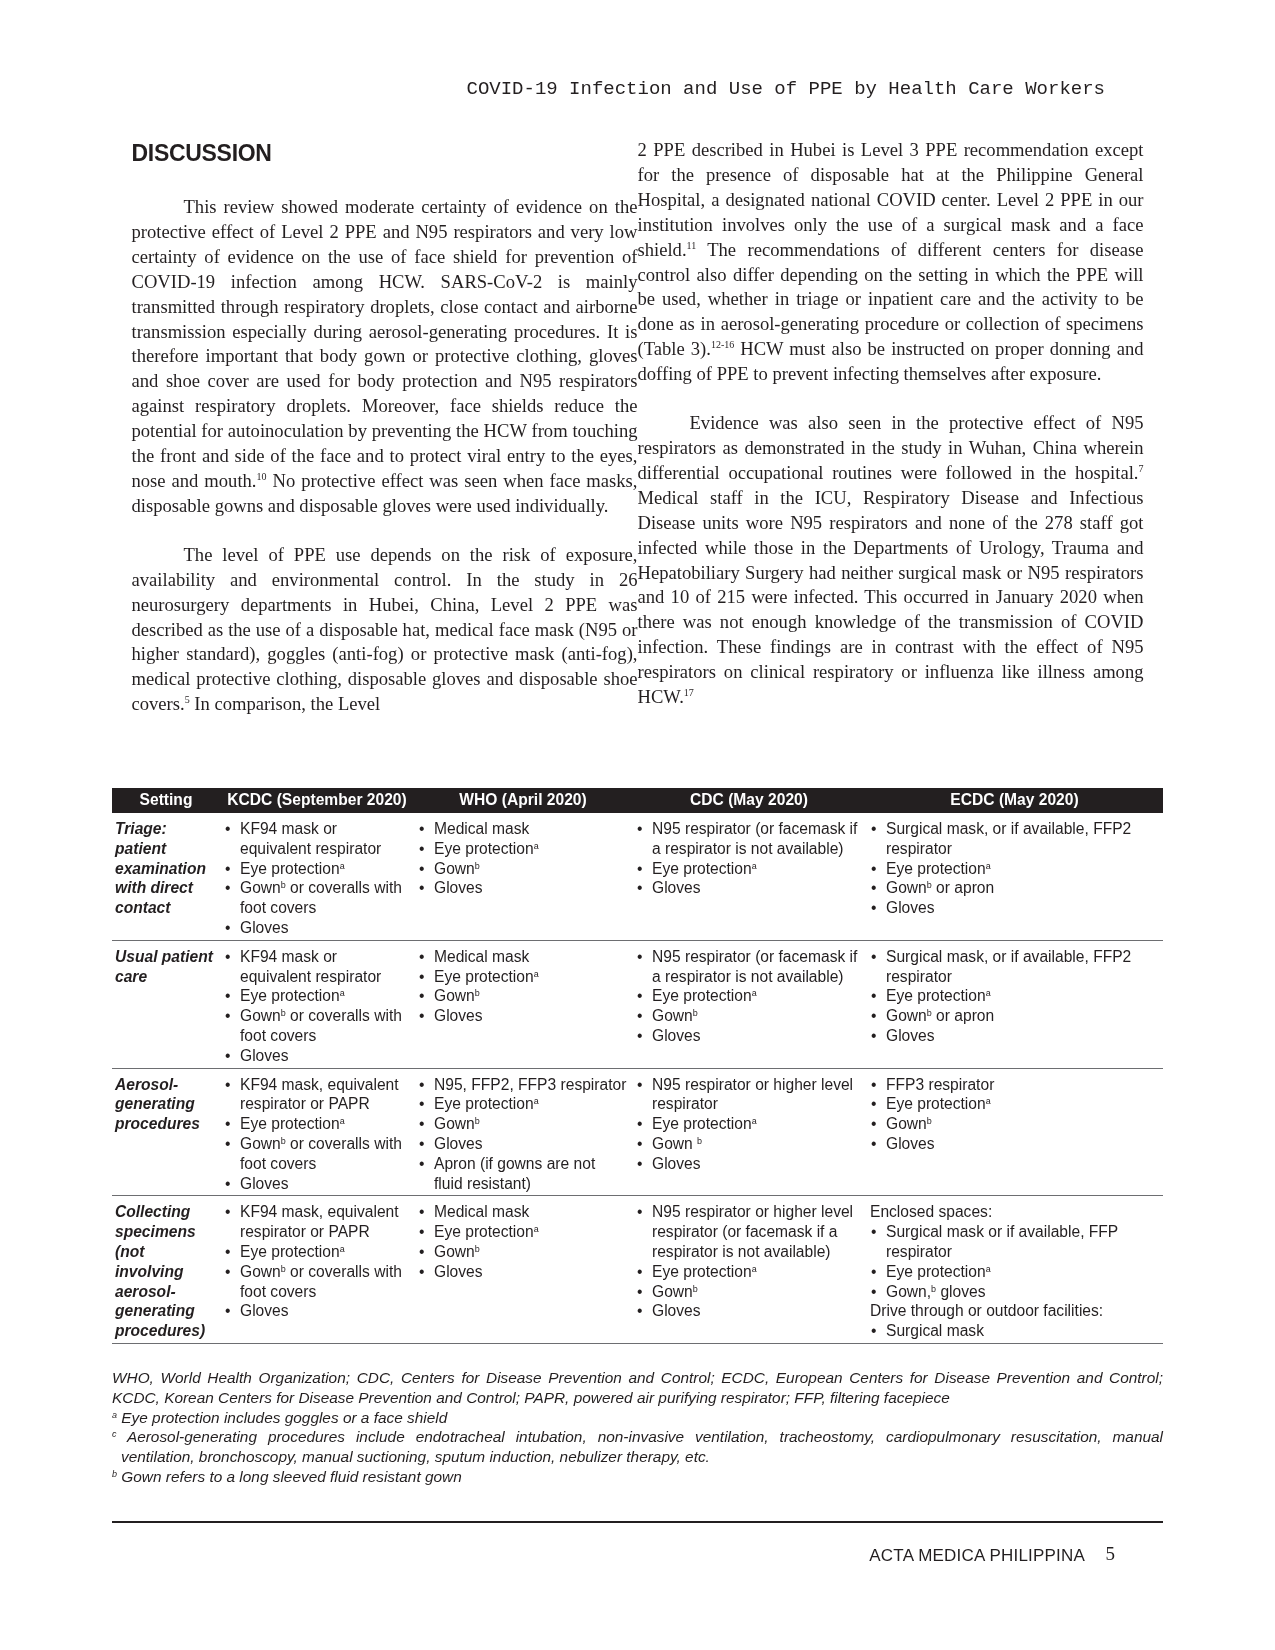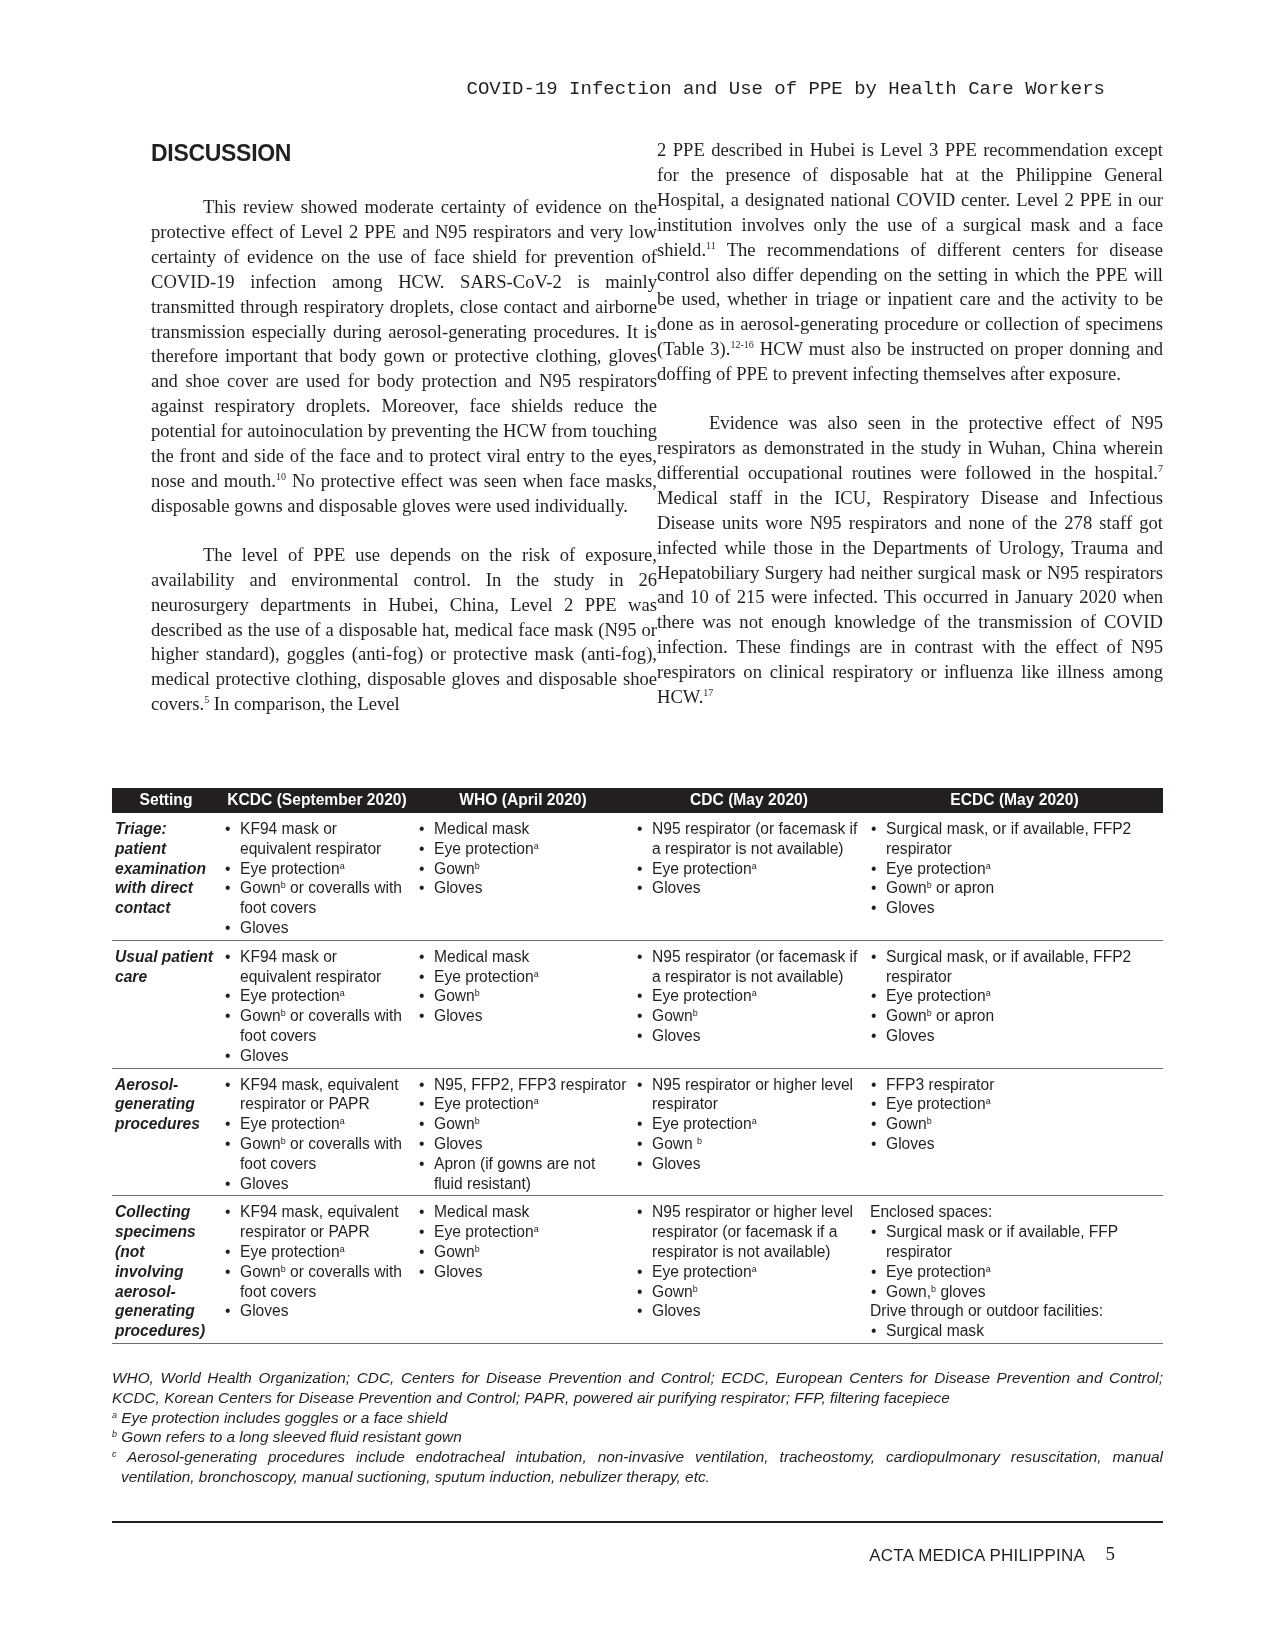--- a/index.html
+++ b/index.html
@@ -3,21 +3,21 @@
 <meta charset="utf-8">
 <style>
   html, body { margin: 0; padding: 0; background: #ffffff; }
   body { width: 1275px; height: 1650px; position: relative; overflow: hidden; color: #231f20; }
   .running-head {
     position: absolute; top: 50px; right: 170px;
     font-family: Liberation Mono, monospace; font-size: 19px; color: #231f20; margin-top: 28px;
   }
   .columns {
     position: absolute; top: 138px; left: 112px; width: 1051px;
-    display: flex; justify-content: flex-end;
+    display: flex; justify-content: center;
   }
   .col { width: 506px; }
   .serif { font-family: "Liberation Serif", serif; font-size: 18.6px; line-height: 24.9px; text-align: justify; }
   .heading {
     font-family: "Liberation Sans", sans-serif; font-weight: bold; font-size: 23px;
     margin: 0 0 27px 0; height: 30px; line-height: 30px; letter-spacing: -0.3px;
   }
   p { margin: 0; }
   .indent { text-indent: 52px; margin-top: 24px; }
   sup { font-size: 10px; line-height: 0; vertical-align: 7px; }
@@ -227,20 +227,20 @@
               <li><span>Surgical mask</span></li>
             </ul>
           </td>
         </tr>
       </tbody>
   </table>
 
   <div class="foot">
     <div>WHO, World Health Organization; CDC, Centers for Disease Prevention and Control; ECDC, European Centers for Disease Prevention and Control; KCDC, Korean Centers for Disease Prevention and Control; PAPR, powered air purifying respirator; FFP, filtering facepiece</div>
     <div class="hang"><span class="fn-sup">a</span><span> Eye protection includes goggles or a face shield</span></div>
+    <div class="hang"><span class="fn-sup">c</span><span> Aerosol-generating procedures include endotracheal intubation, non-invasive ventilation, tracheostomy, cardiopulmonary resuscitation, manual ventilation, bronchoscopy, manual suctioning, sputum induction, nebulizer therapy, etc.</span></div>
     <div class="hang"><span class="fn-sup">b</span><span> Gown refers to a long sleeved fluid resistant gown</span></div>
-    <div class="hang"><span class="fn-sup">c</span><span> Aerosol-generating procedures include endotracheal intubation, non-invasive ventilation, tracheostomy, cardiopulmonary resuscitation, manual ventilation, bronchoscopy, manual suctioning, sputum induction, nebulizer therapy, etc.</span></div>
   </div>
 </div>
 
 <div class="rule"></div>
 <div class="journal">ACTA MEDICA PHILIPPINA</div>
 <div class="page-num">5</div>
 
 </body></html>

